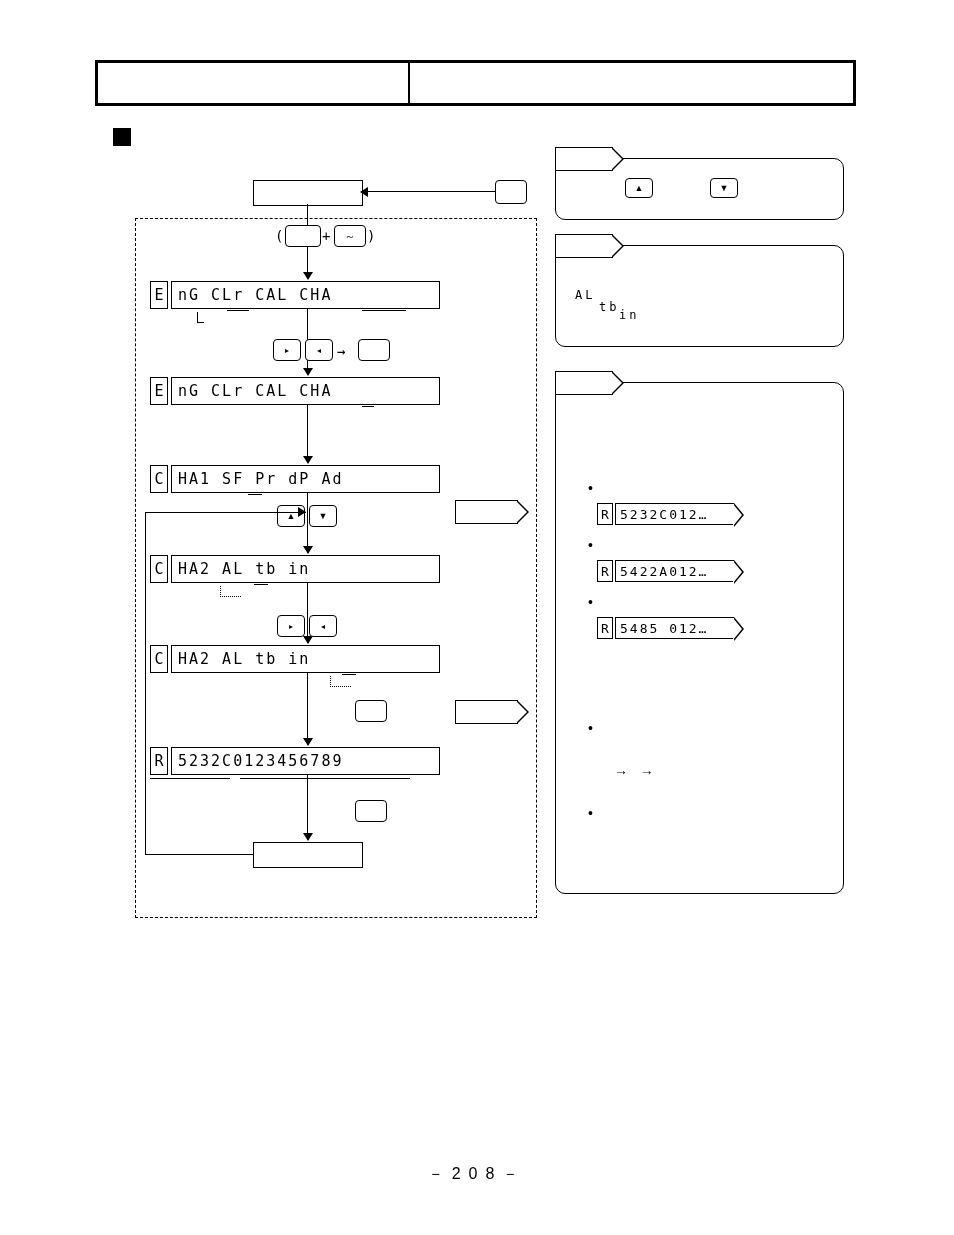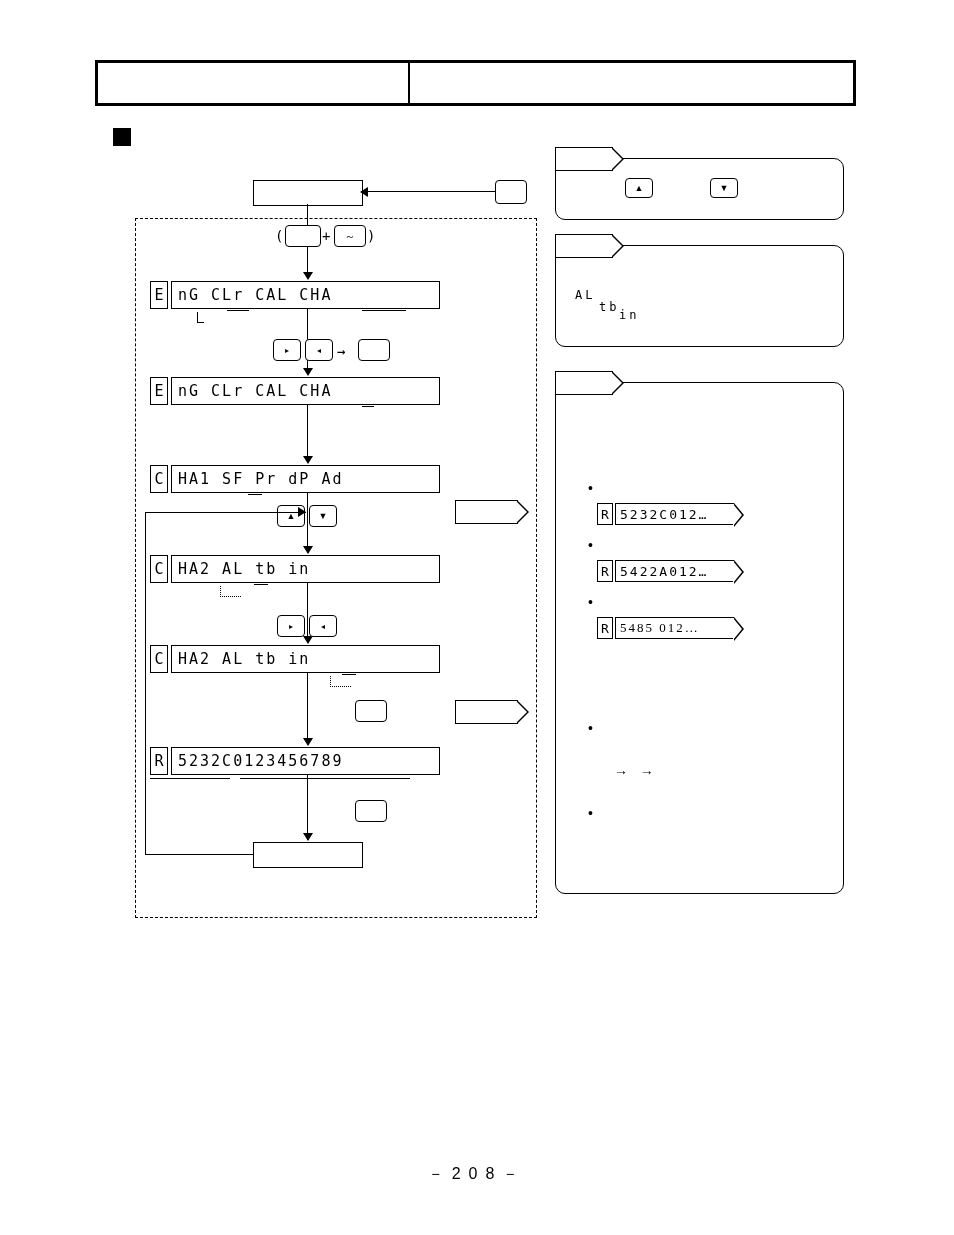--- a/index.html
+++ b/index.html
@@ -399,21 +399,21 @@
 
 <span class="bullet" style="left:588px; top:537px;">•</span>
 <div class="small-lcd" style="left:597px; top:560px;">
   <div class="small-lcd-prefix">R</div>
   <div class="small-lcd-main" style="width:110px;text-align:center;">5422A012…</div>
 </div>
 
 <span class="bullet" style="left:588px; top:594px;">•</span>
 <div class="small-lcd" style="left:597px; top:617px;">
   <div class="small-lcd-prefix">R</div>
-  <div class="small-lcd-main" style="width:110px;font-family:Liberation Serif, serif;">5485 012…</div>
+  <div class="small-lcd-main" style="width:110px;">5485 012…</div>
 </div>
 
 <span class="bullet" style="left:588px; top:720px;">•</span>
 <span class="arrow-chain" style="left:614px; top:762px;">
   <span>→</span>&nbsp;&nbsp;&nbsp;<span>→</span>
 </span>
 
 <span class="bullet" style="left:588px; top:805px;">•</span>
 
 <div class="page-num">－208－</div>

